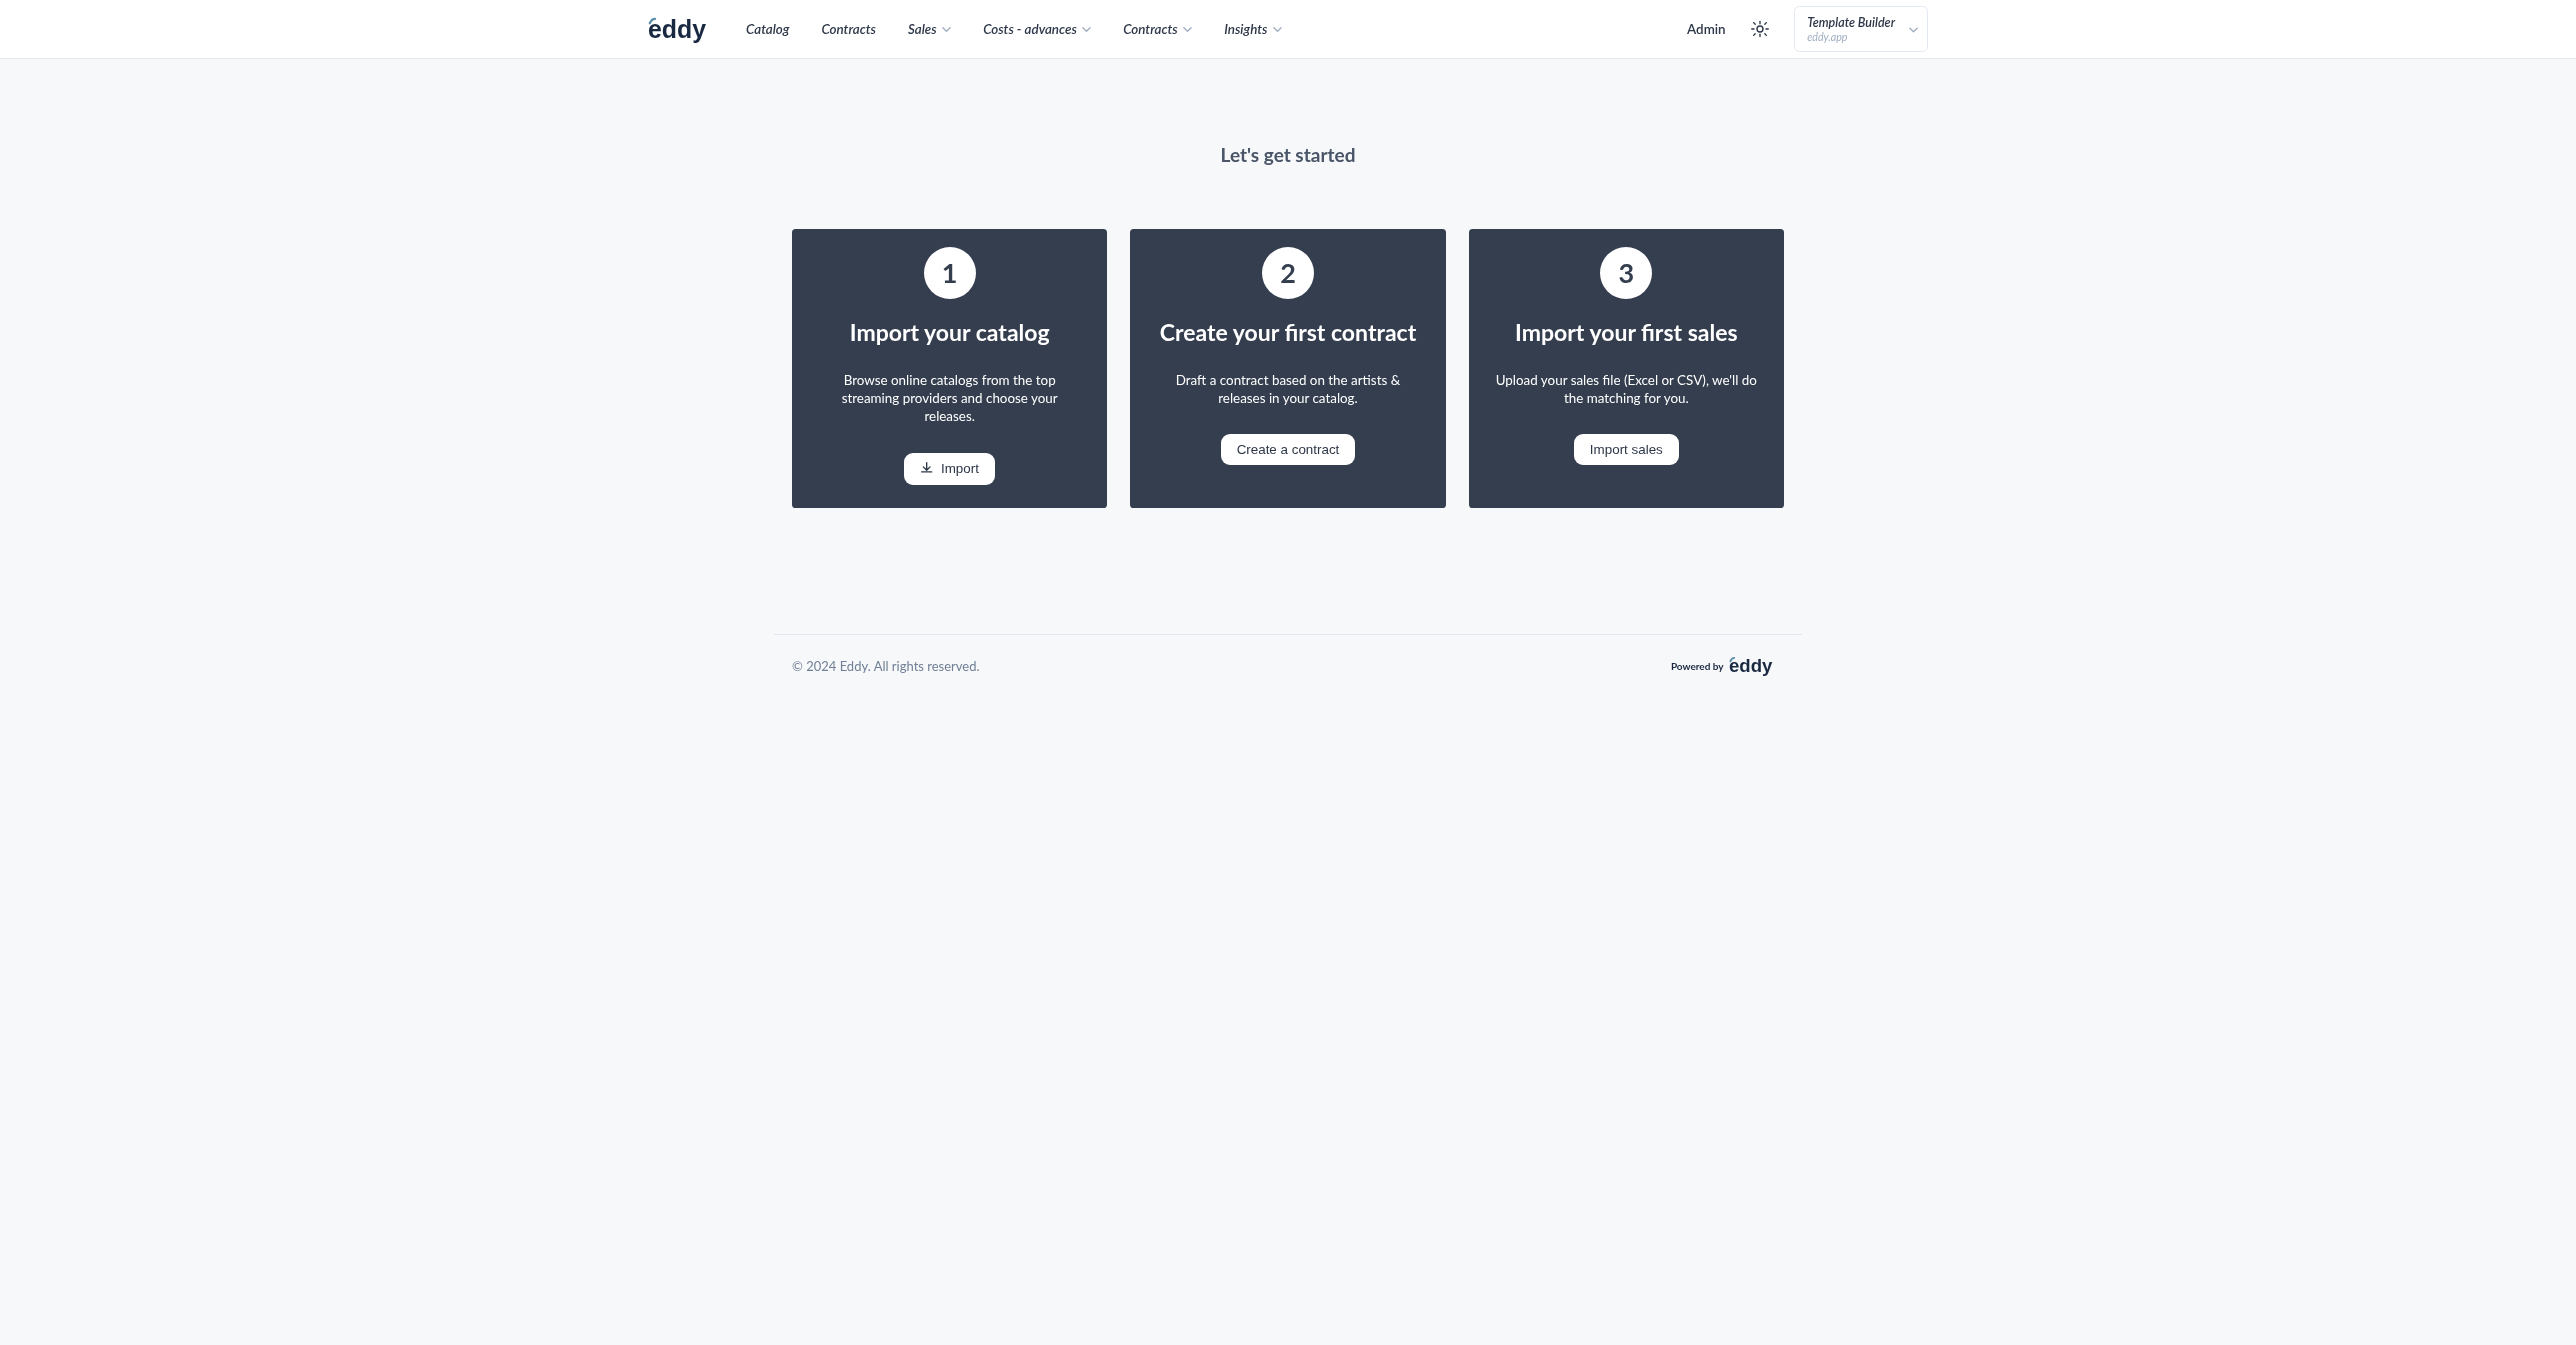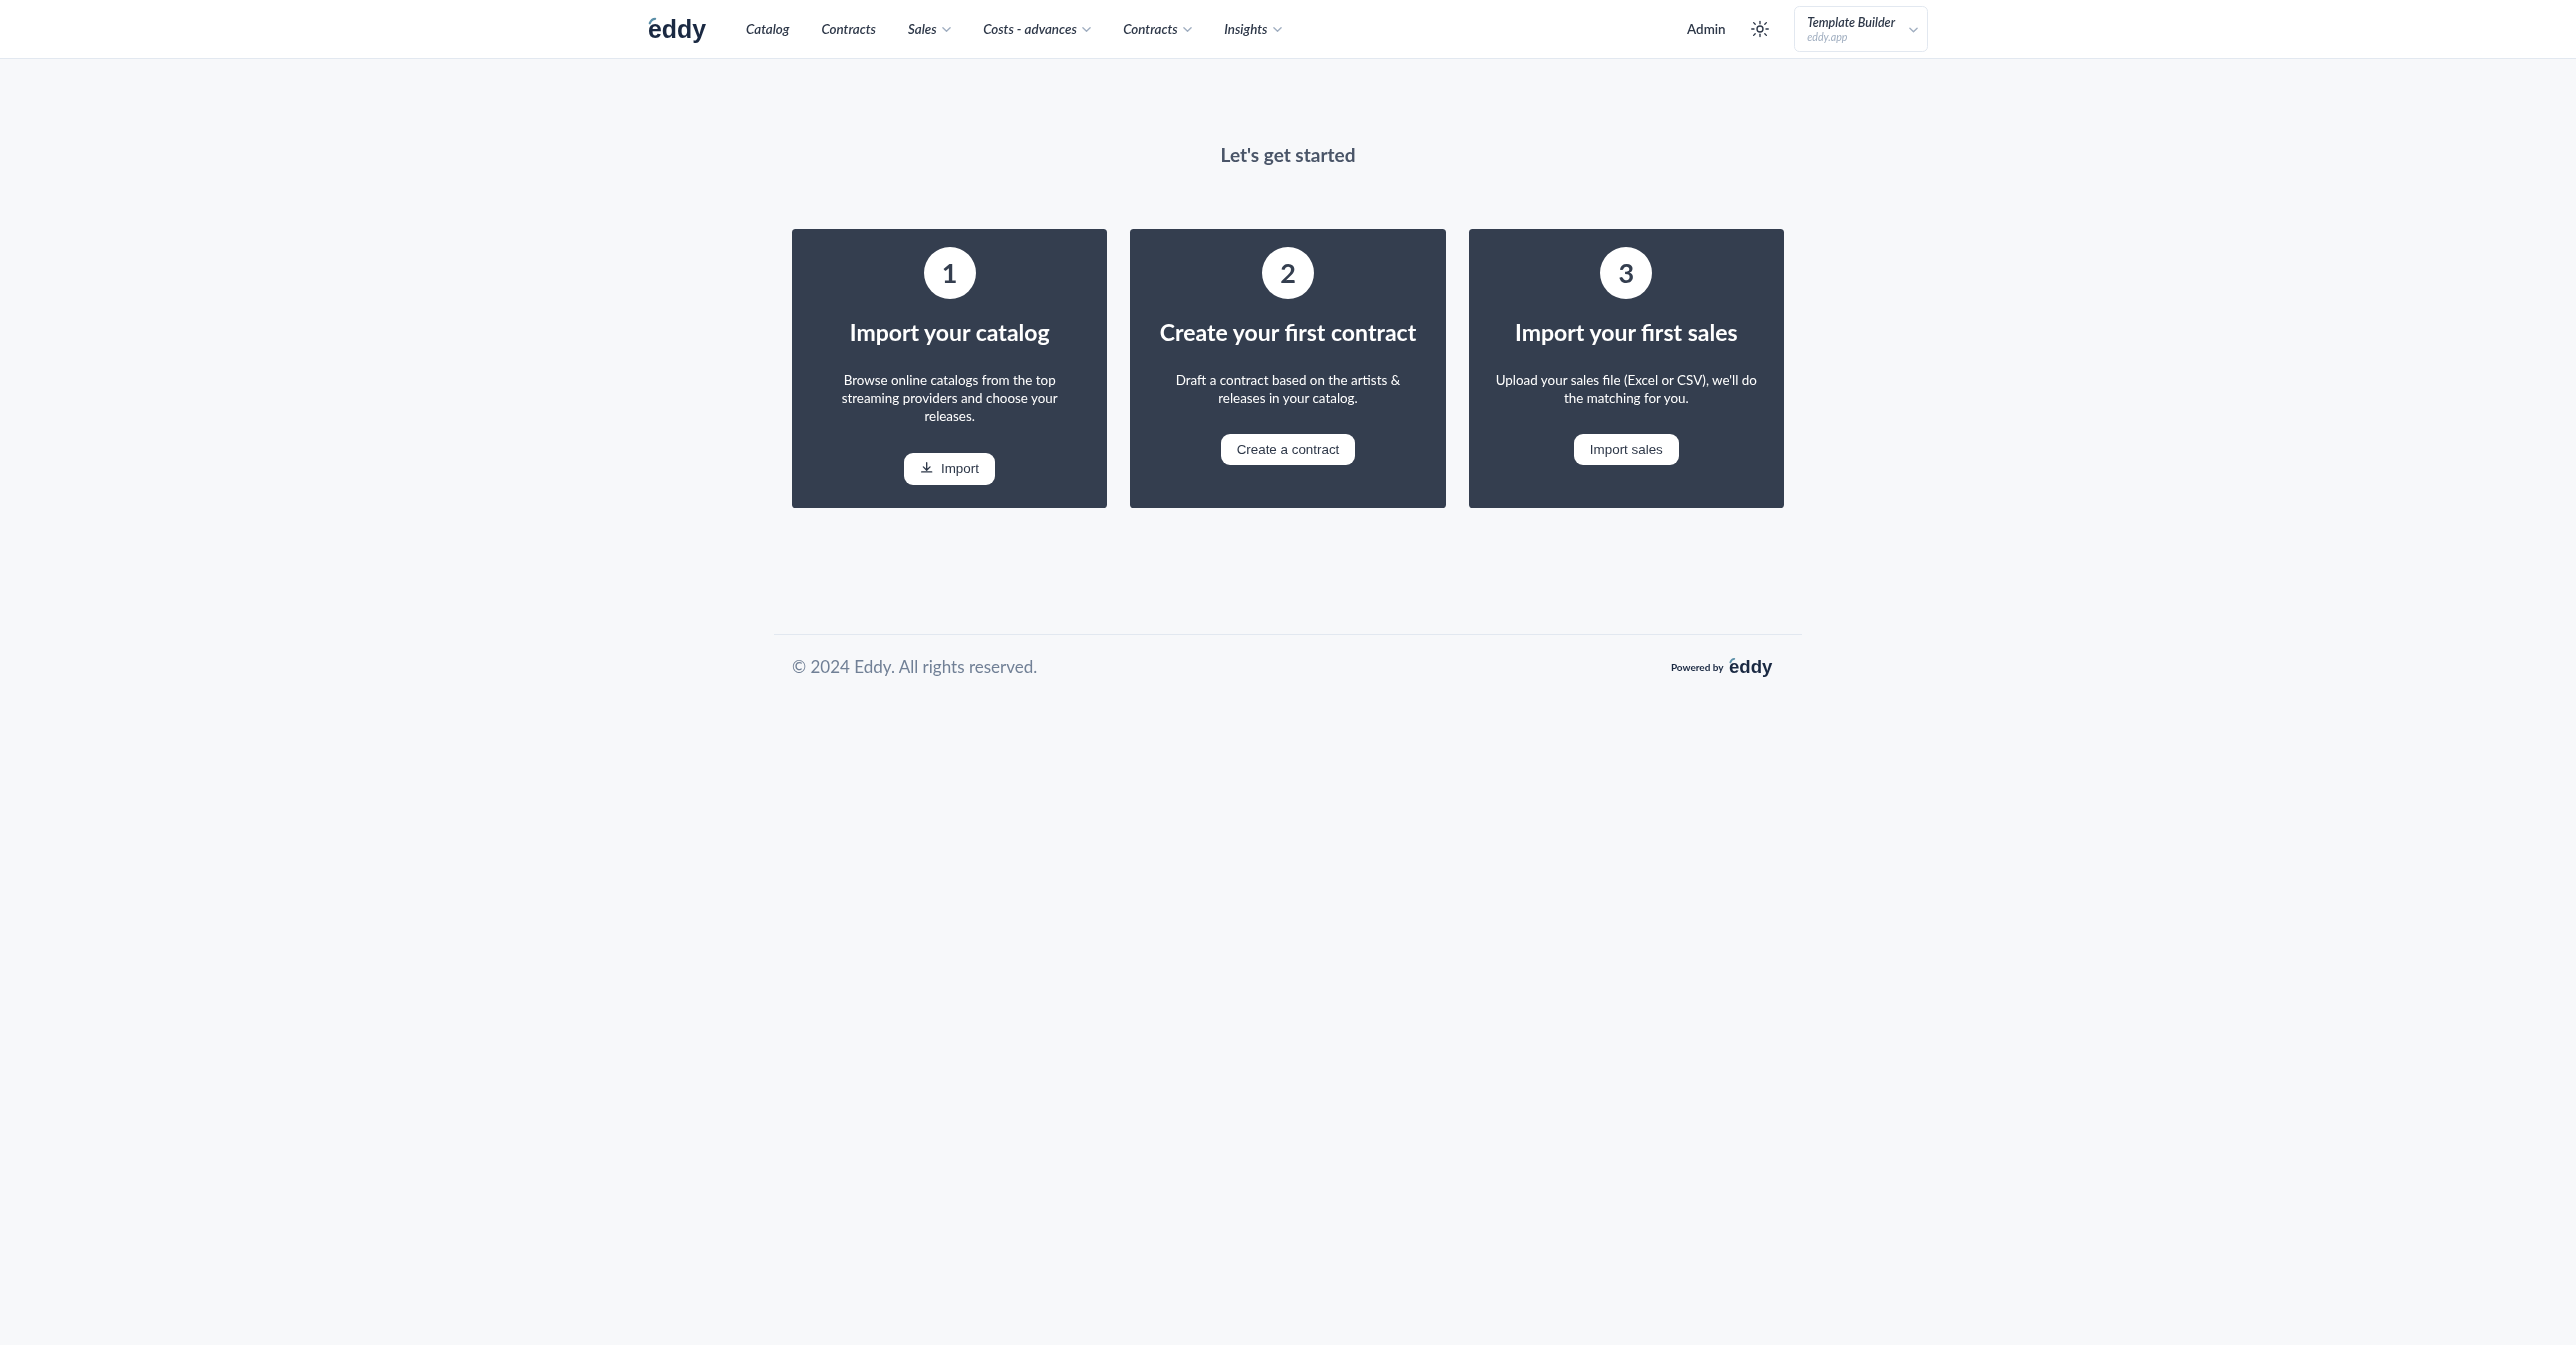--- a/index.html
+++ b/index.html
@@ -181,21 +181,21 @@
     .footer {
       max-width: 1028px;
       margin: 72px auto 0;
       border-top: 0.9px solid #e2e8f0;
       padding: 21.5px 18px;
       display: flex;
       align-items: center;
       justify-content: space-between;
     }
     .footer-copyright {
-      font-size: 17px;
+      font-size: 13px;
       color: #718096;
     }
     .footer-logo {
       display: flex;
       align-items: center;
       gap: 5.4px;
     }
     .footer-logo .powered-by {
       font-size: 10px;
       color: #1a2942;

